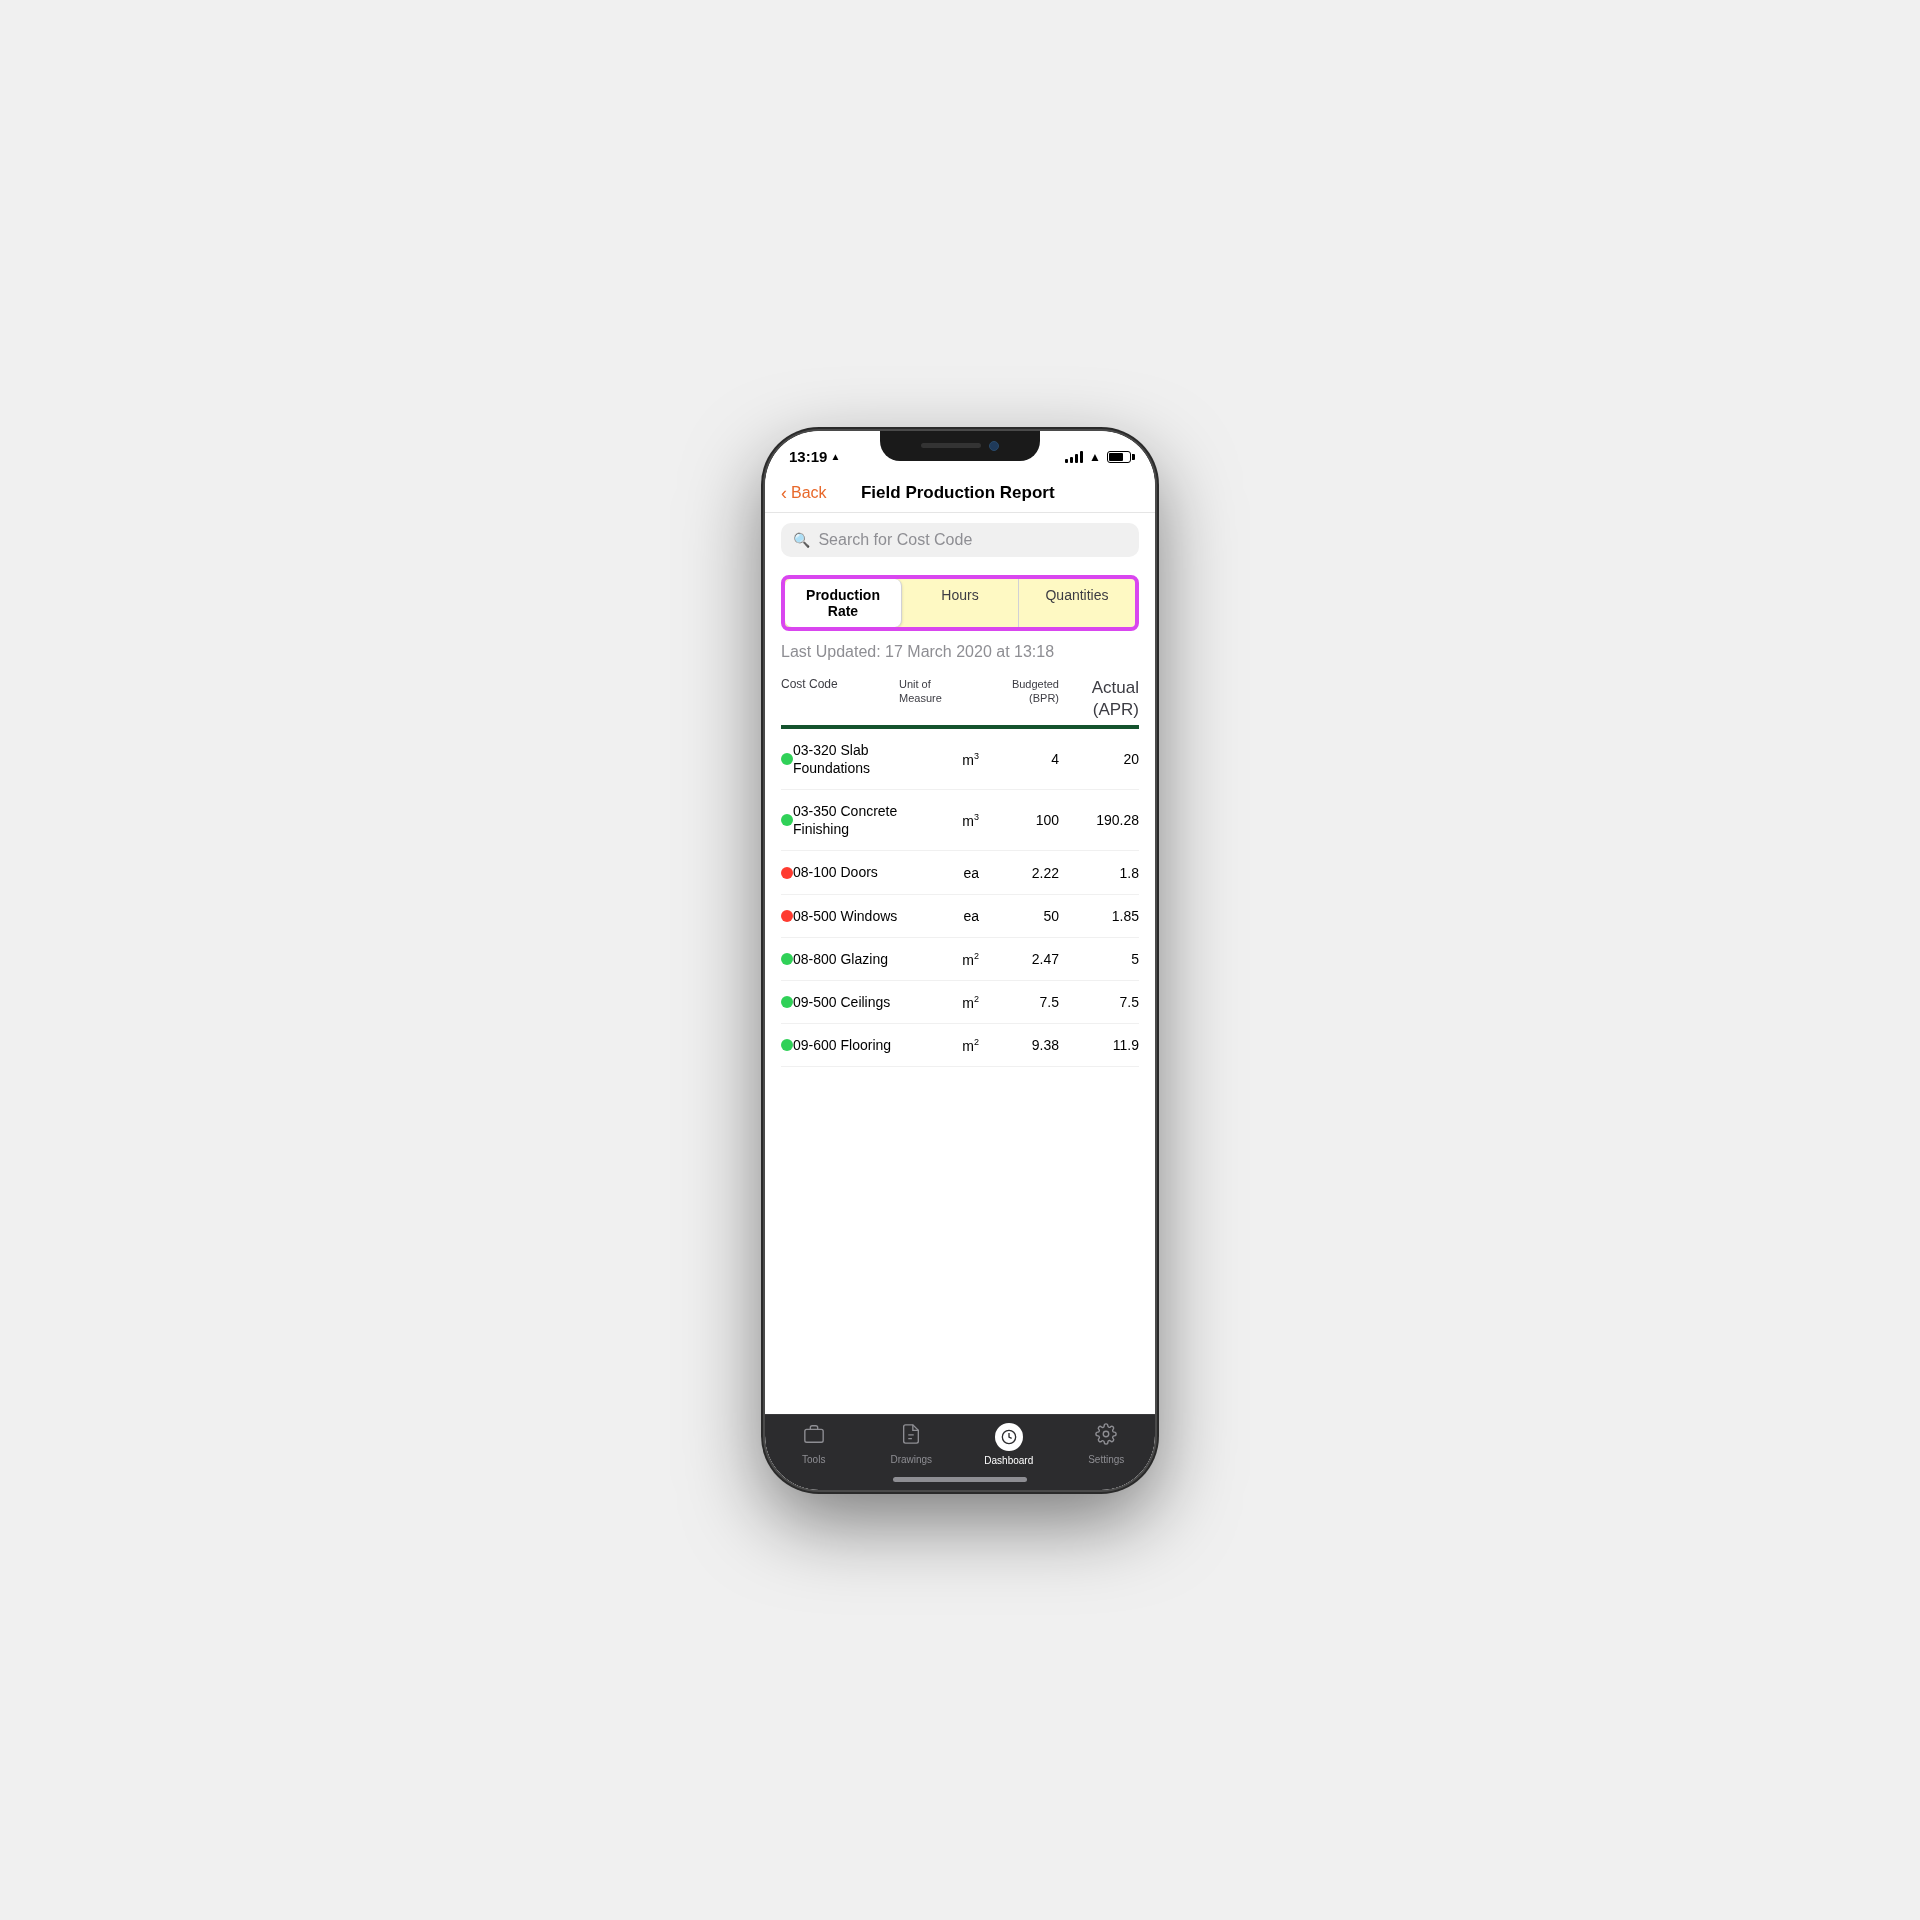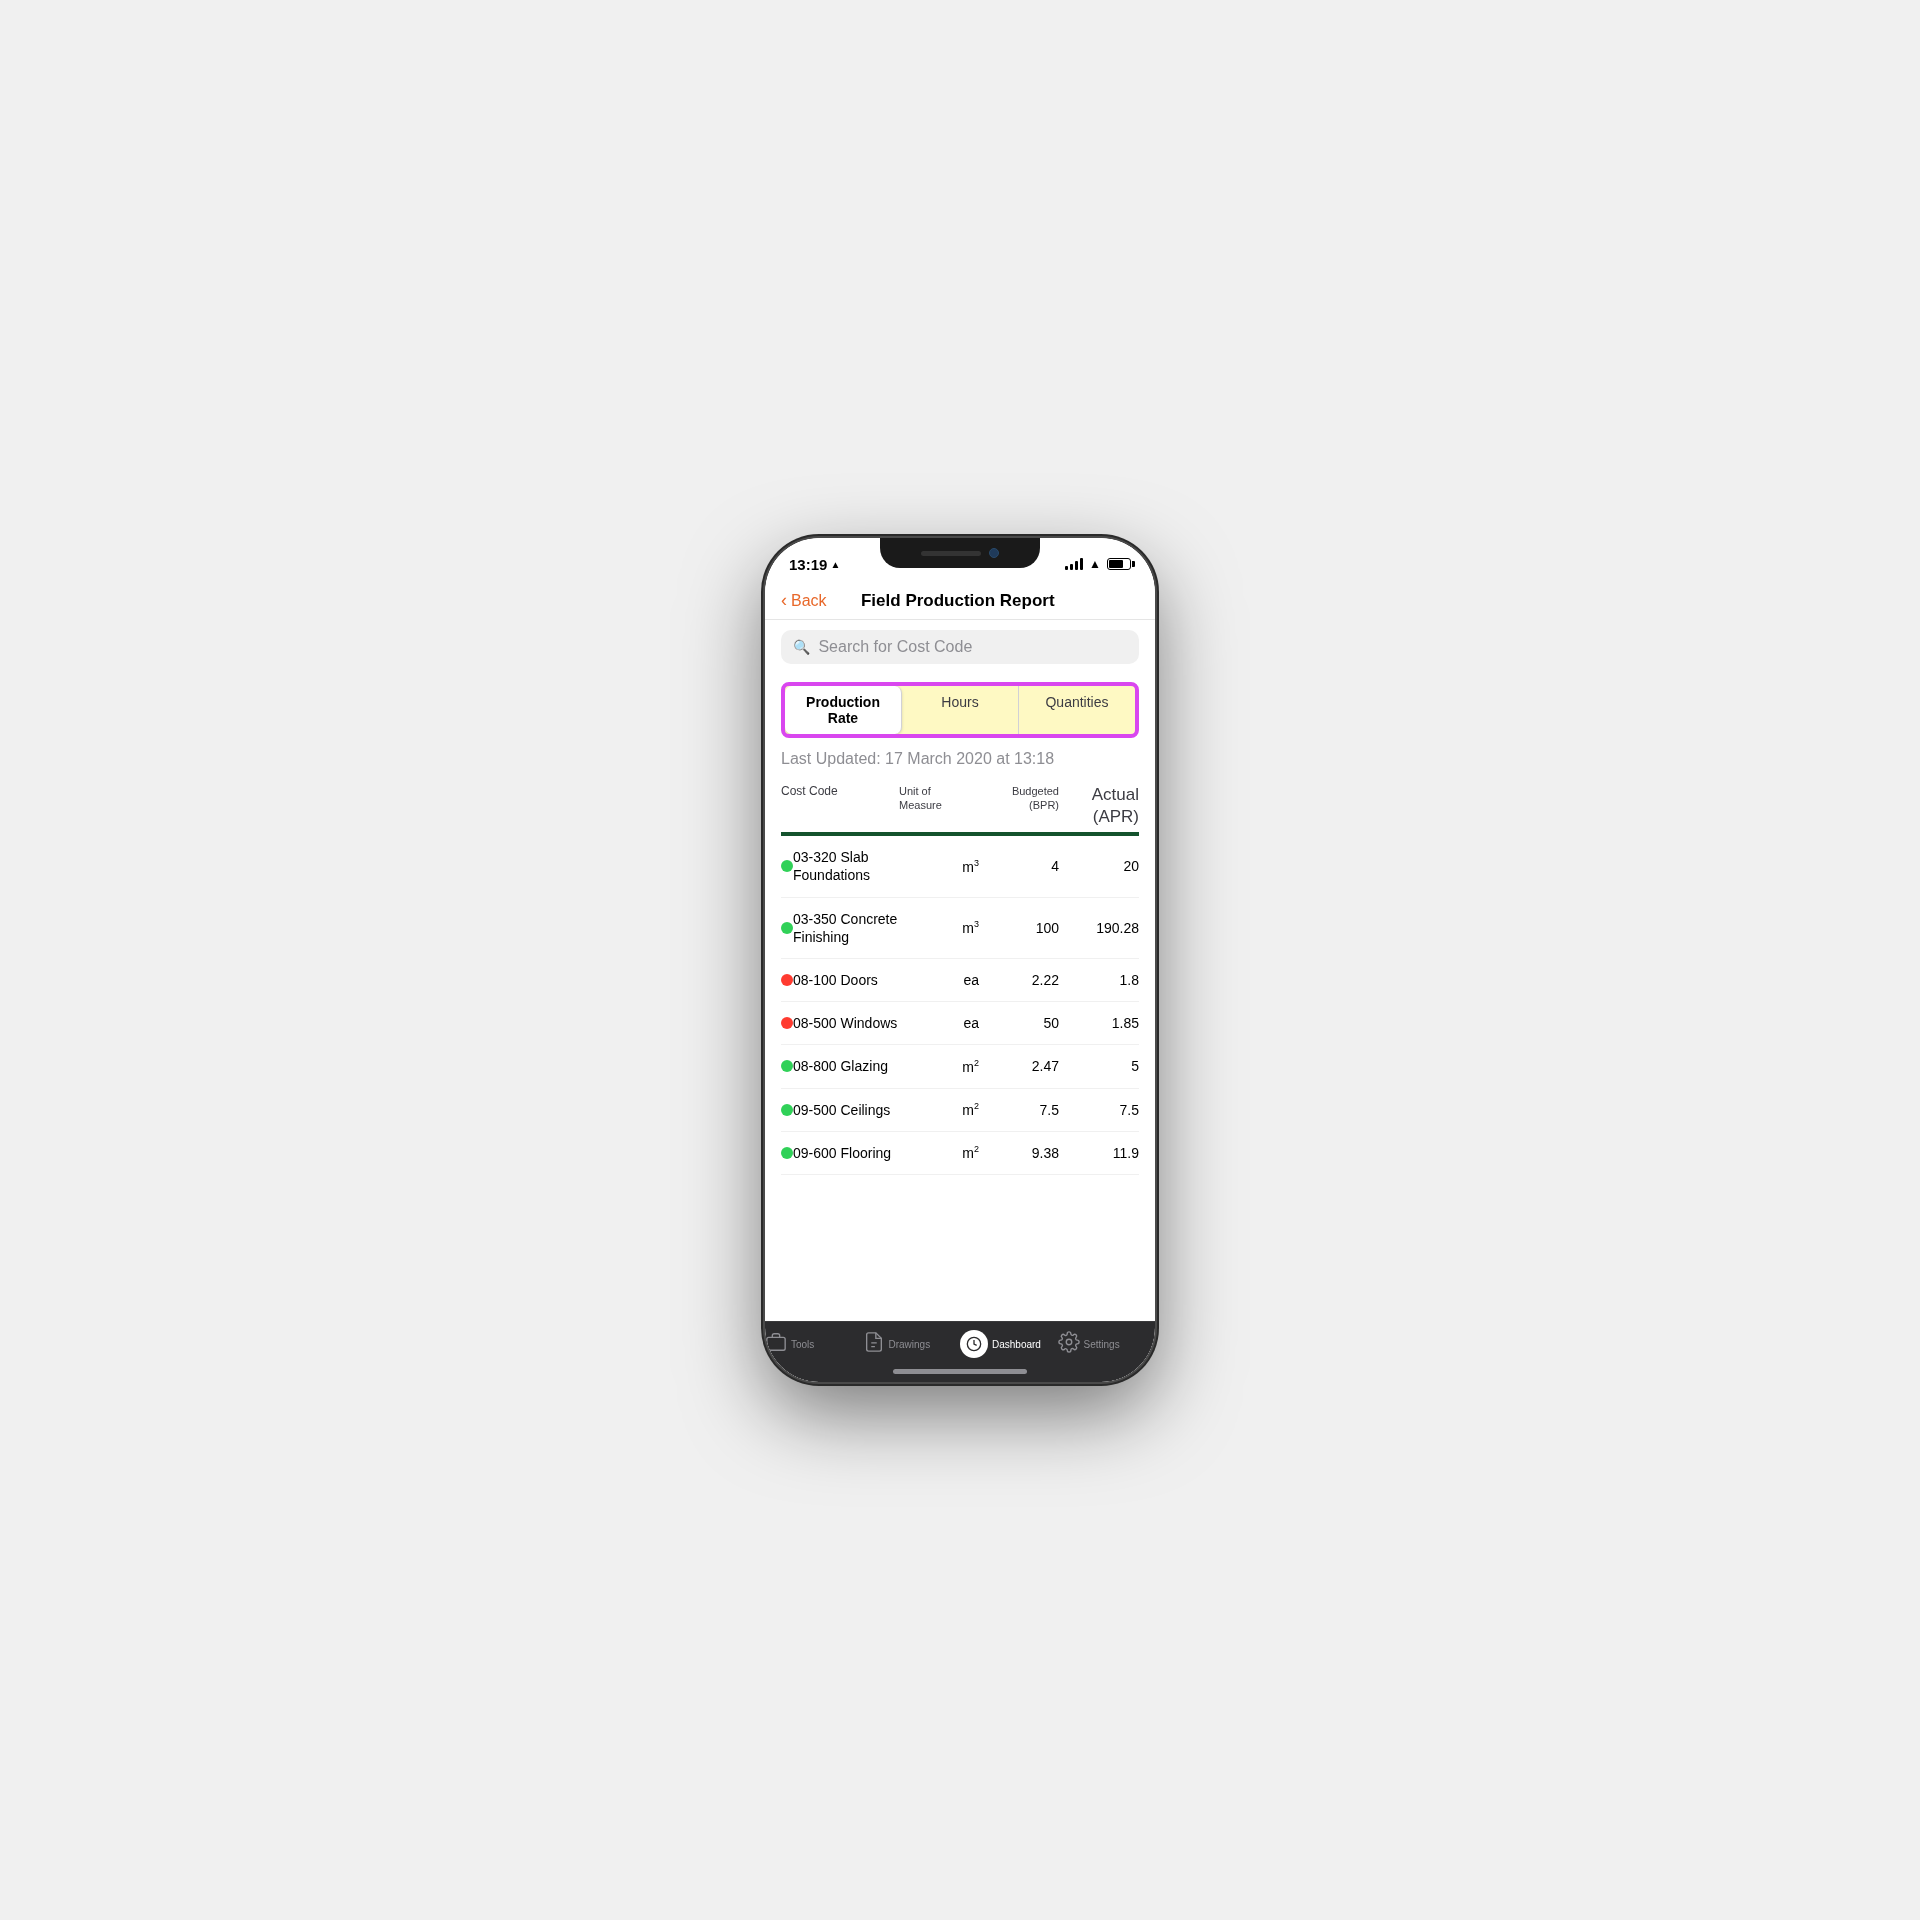--- a/index.html
+++ b/index.html
@@ -7,21 +7,21 @@
       background: #f0f0f0;
       display: flex;
       justify-content: center;
       align-items: center;
       min-height: 100vh;
       font-family: -apple-system, BlinkMacSystemFont, 'Helvetica Neue', Arial, sans-serif;
     }
 
     .phone-outer {
       width: 390px;
-      height: 844px;
+      height: 1059px;
       background: #1a1a1a;
       border-radius: 54px;
       position: relative;
       box-shadow:
         0 0 0 2px #4a4a4a,
         0 0 0 4px #2a2a2a,
         0 30px 80px rgba(0,0,0,0.5);
       overflow: hidden;
     }
 
@@ -309,21 +309,21 @@
     
     .bottom-tabbar {
       display: flex;
       background: #2c2c2e;
       padding: 8px 0 24px;
       border-top: 1px solid #3a3a3c;
     }
     .bottom-tab {
       flex: 1;
       display: flex;
-      flex-direction: row;
+      flex-direction: column;
       align-items: center;
       gap: 4px;
       cursor: pointer;
     }
     .bottom-tab-icon {
       font-size: 20px;
       color: #8e8e93;
     }
     .bottom-tab-label {
       font-size: 10px;

